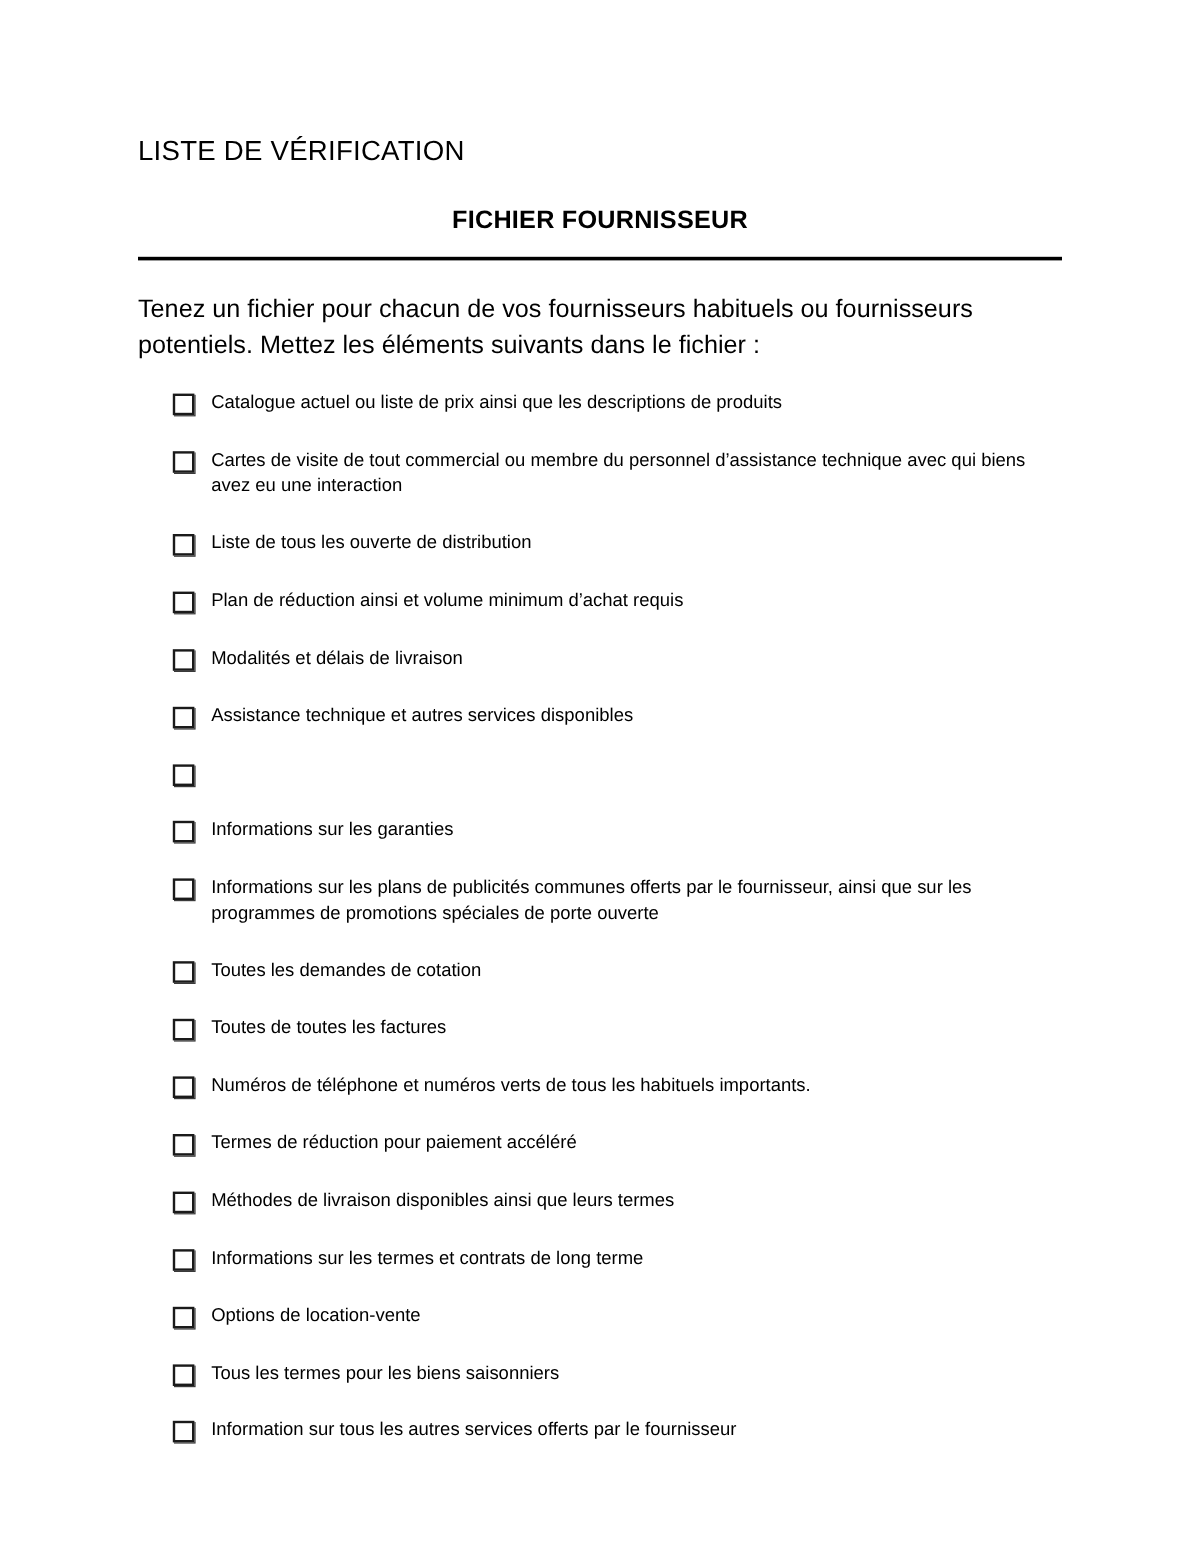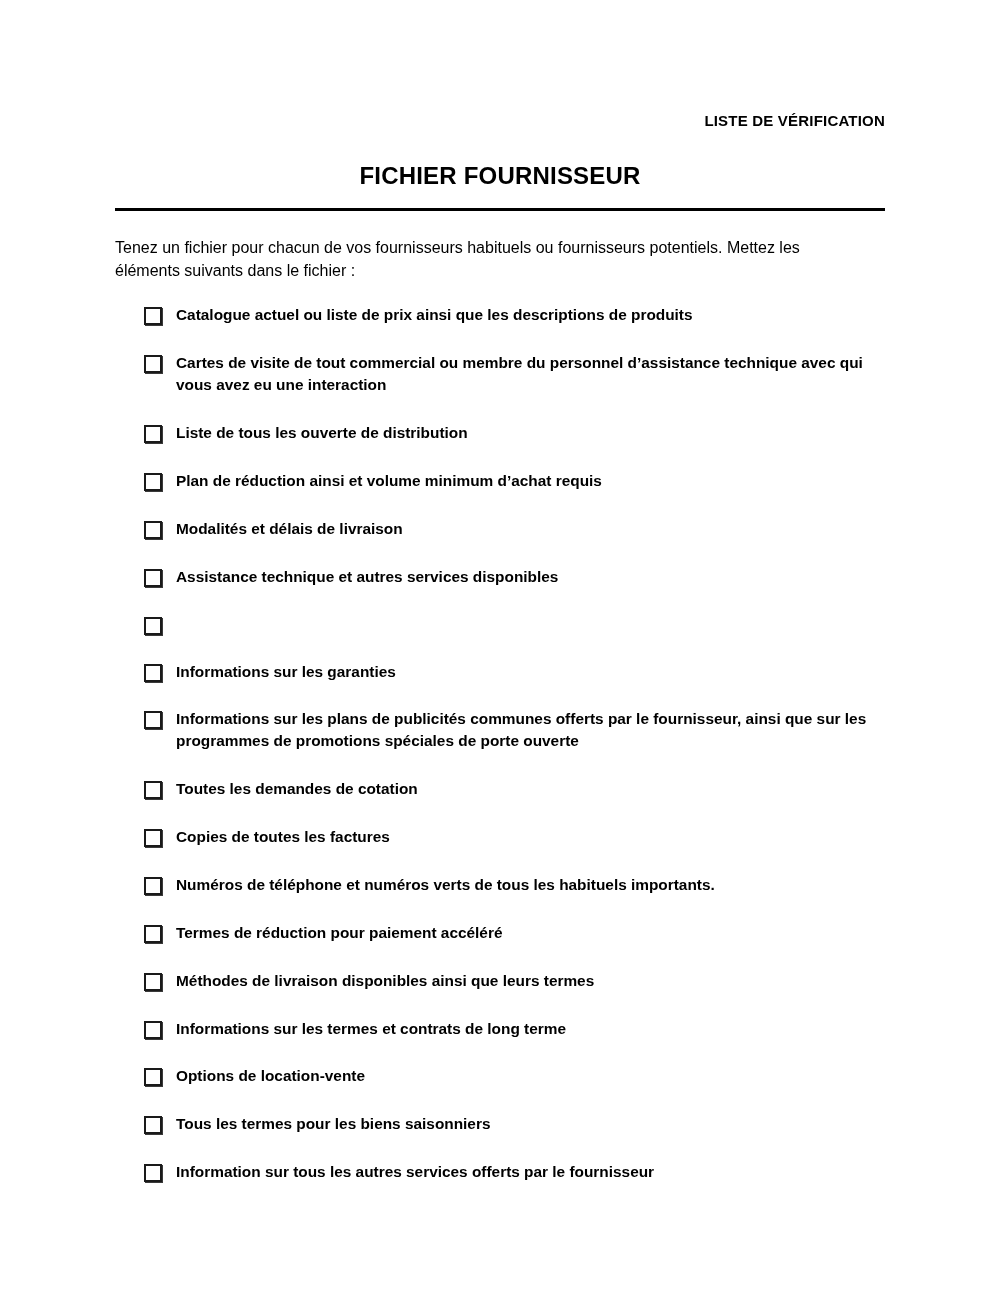--- a/index.html
+++ b/index.html
@@ -15,55 +15,54 @@
     position: relative;
     overflow: hidden;
   }
   .page {
     box-sizing: border-box;
     width: 1000px;
     height: 1290px;
     padding: 112px 115px 0 115px;
   }
   .doc-title {
-    text-align: right;
-    font-size: 15px;
-    font-weight: bold;
+    text-align: left;
+    font-size: 23px;
+    font-weight: normal;
     letter-spacing: 0.2px;
     margin: 0;
   }
   .doc-subtitle {
     text-align: center;
-    font-size: 24px;
+    font-size: 21px;
     font-weight: bold;
     letter-spacing: 0.2px;
     margin: 33px 0 0 0;
   }
   .rule {
     margin-top: 18px;
     border-top: 3px solid #000000;
     width: 770px;
   }
   .intro {
     margin-top: 26px;
-    font-size: 16px;
+    font-size: 21px;
     line-height: 1.42;
     width: 742px;
   }
   .checklist {
     margin: 22px 0 0 0;
     padding: 0;
     list-style: none;
   }
   .checklist li {
     display: flex;
     align-items: flex-start;
     margin: 0 0 26px 0;
     padding-left: 29px;
-    font-weight: bold;
   }
   .checkbox {
     flex: 0 0 auto;
     width: 14px;
     height: 14px;
     border: 2px solid #1a1a1a;
     margin-top: 3px;
     margin-right: 14px;
     background: #ffffff;
     box-shadow: 1px 1px 0 0 #3a3a3a;
@@ -86,21 +85,21 @@
 
   <p class="intro">Tenez un fichier pour chacun de vos fournisseurs habituels ou fournisseurs potentiels. Mettez les éléments suivants dans le fichier :</p>
 
   <ul class="checklist">
     <li>
       <span class="checkbox"></span>
       <span class="item-text">Catalogue actuel ou liste de prix ainsi que les descriptions de produits</span>
     </li>
     <li>
       <span class="checkbox"></span>
-      <span class="item-text">Cartes de visite de tout commercial ou membre du personnel d’assistance technique avec qui vous avez eu une interaction</span>
+      <span class="item-text">Cartes de visite de tout commercial ou membre du personnel d’assistance technique avec qui biens avez eu une interaction</span>
     </li>
     <li>
       <span class="checkbox"></span>
       <span class="item-text">Liste de tous les ouverte de distribution</span>
     </li>
     <li>
       <span class="checkbox"></span>
       <span class="item-text">Plan de réduction ainsi et volume minimum d’achat requis</span>
     </li>
     <li>
@@ -121,21 +120,21 @@
     <li>
       <span class="checkbox"></span>
       <span class="item-text">Informations sur les plans de publicités communes offerts par le fournisseur, ainsi que sur les programmes de promotions spéciales de porte ouverte</span>
     </li>
     <li>
       <span class="checkbox"></span>
       <span class="item-text">Toutes les demandes de cotation</span>
     </li>
     <li>
       <span class="checkbox"></span>
-      <span class="item-text">Copies de toutes les factures</span>
+      <span class="item-text">Toutes de toutes les factures</span>
     </li>
     <li>
       <span class="checkbox"></span>
       <span class="item-text">Numéros de téléphone et numéros verts de tous les habituels importants.</span>
     </li>
     <li>
       <span class="checkbox"></span>
       <span class="item-text">Termes de réduction pour paiement accéléré</span>
     </li>
     <li>

